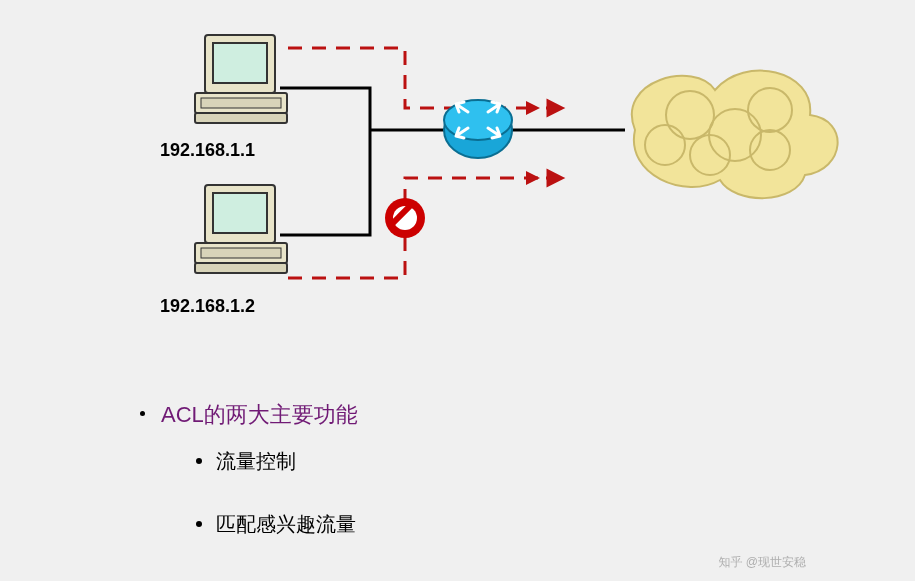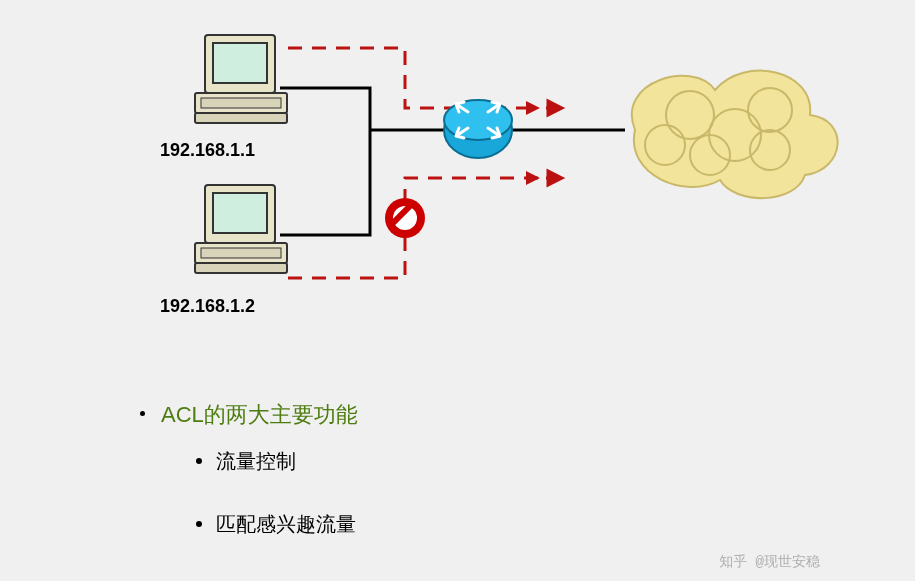--- a/index.html
+++ b/index.html
@@ -18,21 +18,21 @@
     height: 581px;
   }
   .abs { position: absolute; }
   .ip-label {
     font-weight: bold;
     font-size: 18px;
     color: #000;
   }
   .heading {
     font-size: 22px;
-    color: #4d7c0f;
+    color: #701a75;
   }
   .sub {
     font-size: 20px;
     color: #000;
     font-family: Liberation Mono, monospace;
   }
   .bullet {
     display: inline-block;
     width: 6px; height: 6px;
     background: #000;
@@ -47,25 +47,24 @@
     width: 5px; height: 5px;
     background: #000;
     border-radius: 50%;
     vertical-align: middle;
     margin-right: 16px;
     position: relative;
     top: -3px;
   }
   .watermark {
     position: absolute;
-    right: 18px;
+    right: 32px;
     bottom: 10px;
     color: rgba(120,120,120,0.55);
-    font-size: 14px;
-    font-family: Liberation Mono, monospace;
+    font-size: 12px;
   }
 </style>
 </head>
 <body>
 
 <div class="canvas">
 
   <svg class="abs" width="915" height="360" viewBox="0 0 915 360" style="left:0;top:0">
 
     <g stroke="#000" stroke-width="3" fill="none">

